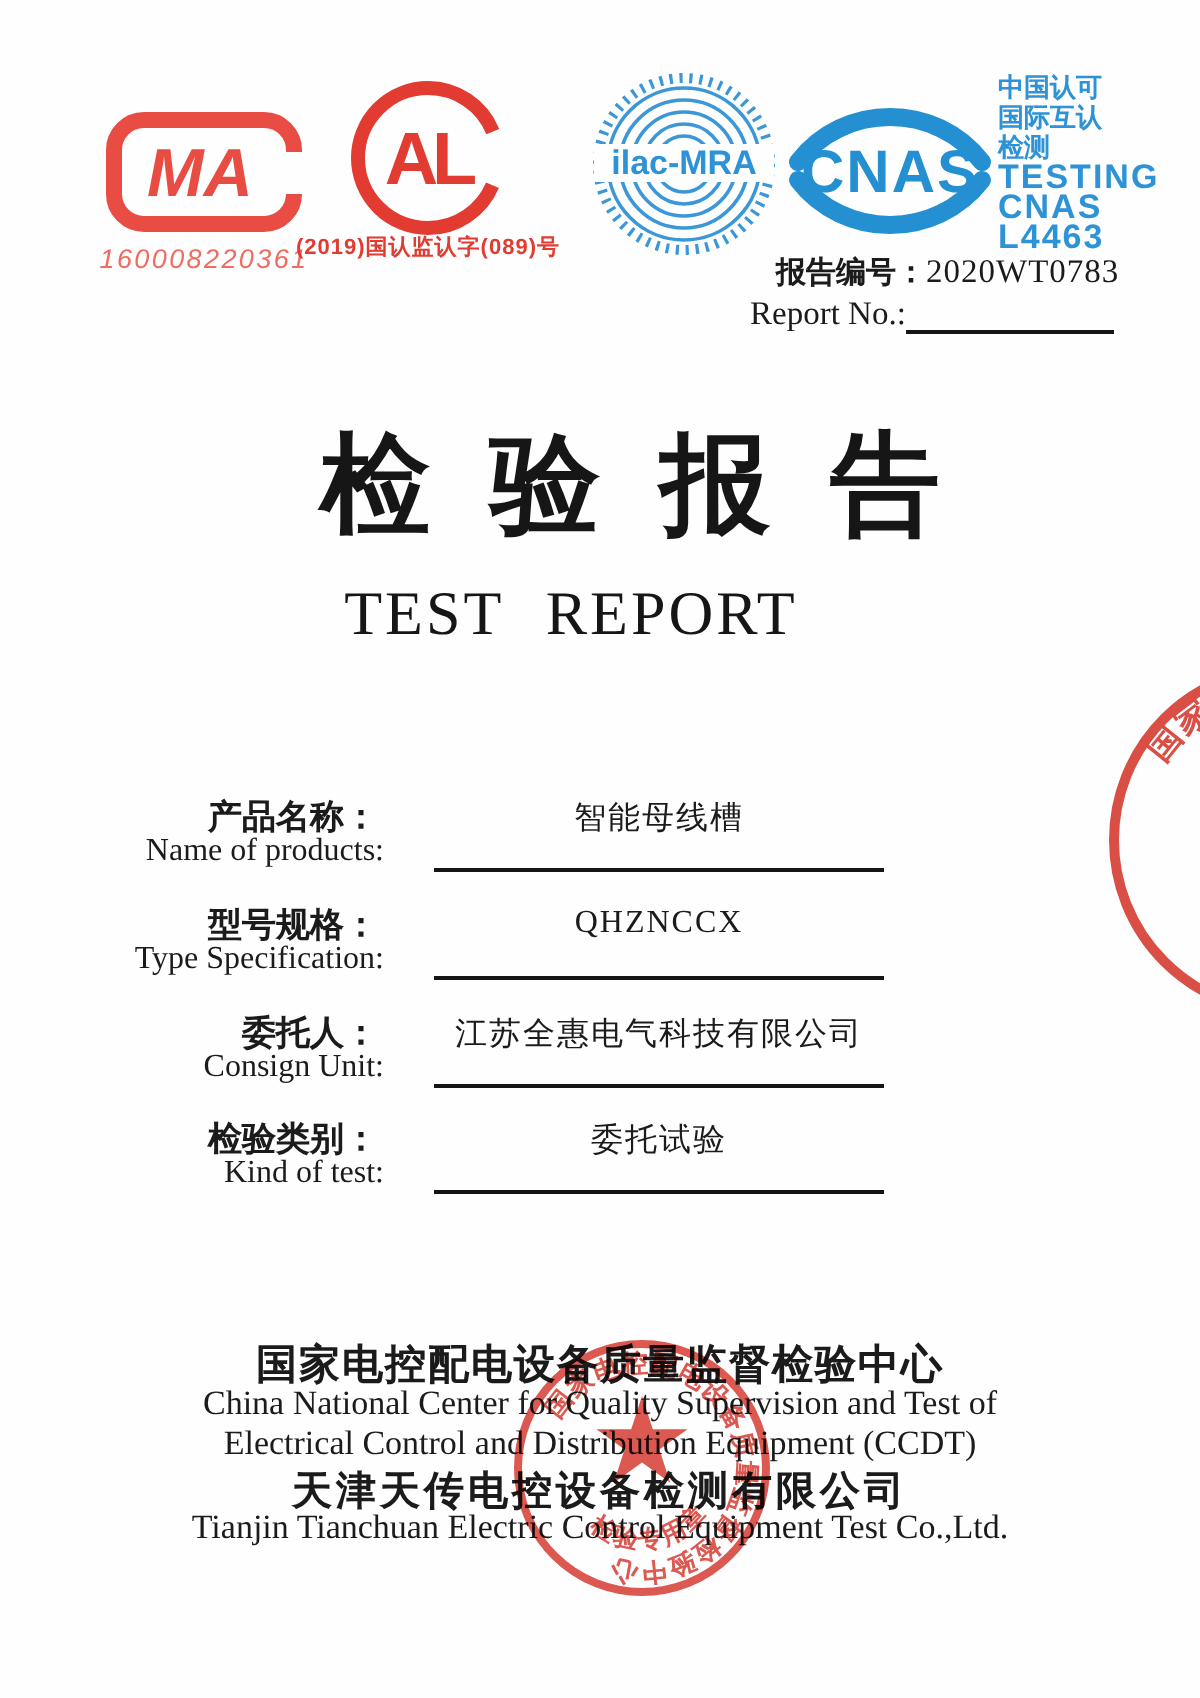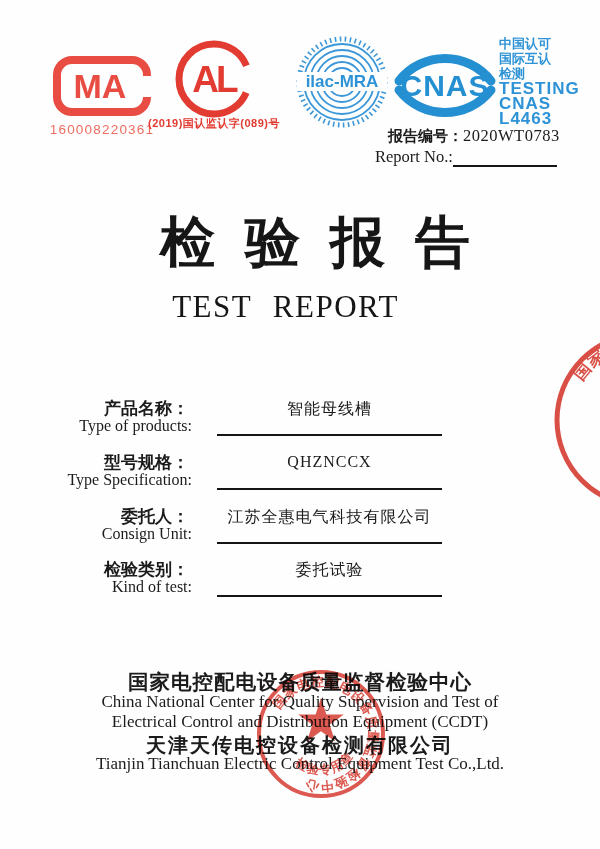--- a/index.html
+++ b/index.html
@@ -3,21 +3,21 @@
 <meta charset="utf-8">
 <style>
   html,body{margin:0;padding:0;}
   body{
     width:600px;height:849px;position:relative;overflow:hidden;
     background:#fefefe;color:#1b1b1b;
     font-family:"Liberation Sans",sans-serif;
   }
   .abs{position:absolute;}
   
-  .cma-wrap{left:48px;top:52px;}
+  .cma-wrap{left:48px;top:52px;font-style:italic;}
   .cal-wrap{left:168px;top:38px;}
   .cal-caption{left:148px;top:116px;width:130px;text-align:center;
     font:bold 11px "Liberation Sans",sans-serif;color:#e23b31;letter-spacing:.5px;white-space:nowrap;}
   .ilac-wrap{left:295px;top:36px;}
   .cnas-wrap{left:392px;top:48px;}
   .cnas-text{left:499px;top:36px;color:#2e93d6;font-weight:bold;line-height:15px;font-size:13px;}
   .cnas-text .en{letter-spacing:1px;font-size:17px;}
   
   .repno-zh{left:388px;top:126px;white-space:nowrap;}
   .repno-zh .zh{font:bold 15px "Liberation Sans",sans-serif;}
@@ -109,21 +109,21 @@
 <div class="abs repno-en">
   <span class="en">Report No.:</span>
   <span class="uline"></span>
 </div>
 
 <div class="abs title-zh">检验报告</div>
 <div class="abs title-en">TEST REPORT</div>
 
 <div class="frow r1">
   <span class="flz">产品名称：</span>
-  <span class="fle">Type of products:</span>
+  <span class="fle">Name of products:</span>
   <span class="fval">智能母线槽</span>
   <span class="fline"></span>
 </div>
 <div class="frow r2">
   <span class="flz">型号规格：</span>
   <span class="fle">Type Specification:</span>
   <span class="fval">QHZNCCX</span>
   <span class="fline"></span>
 </div>
 <div class="frow r3">

